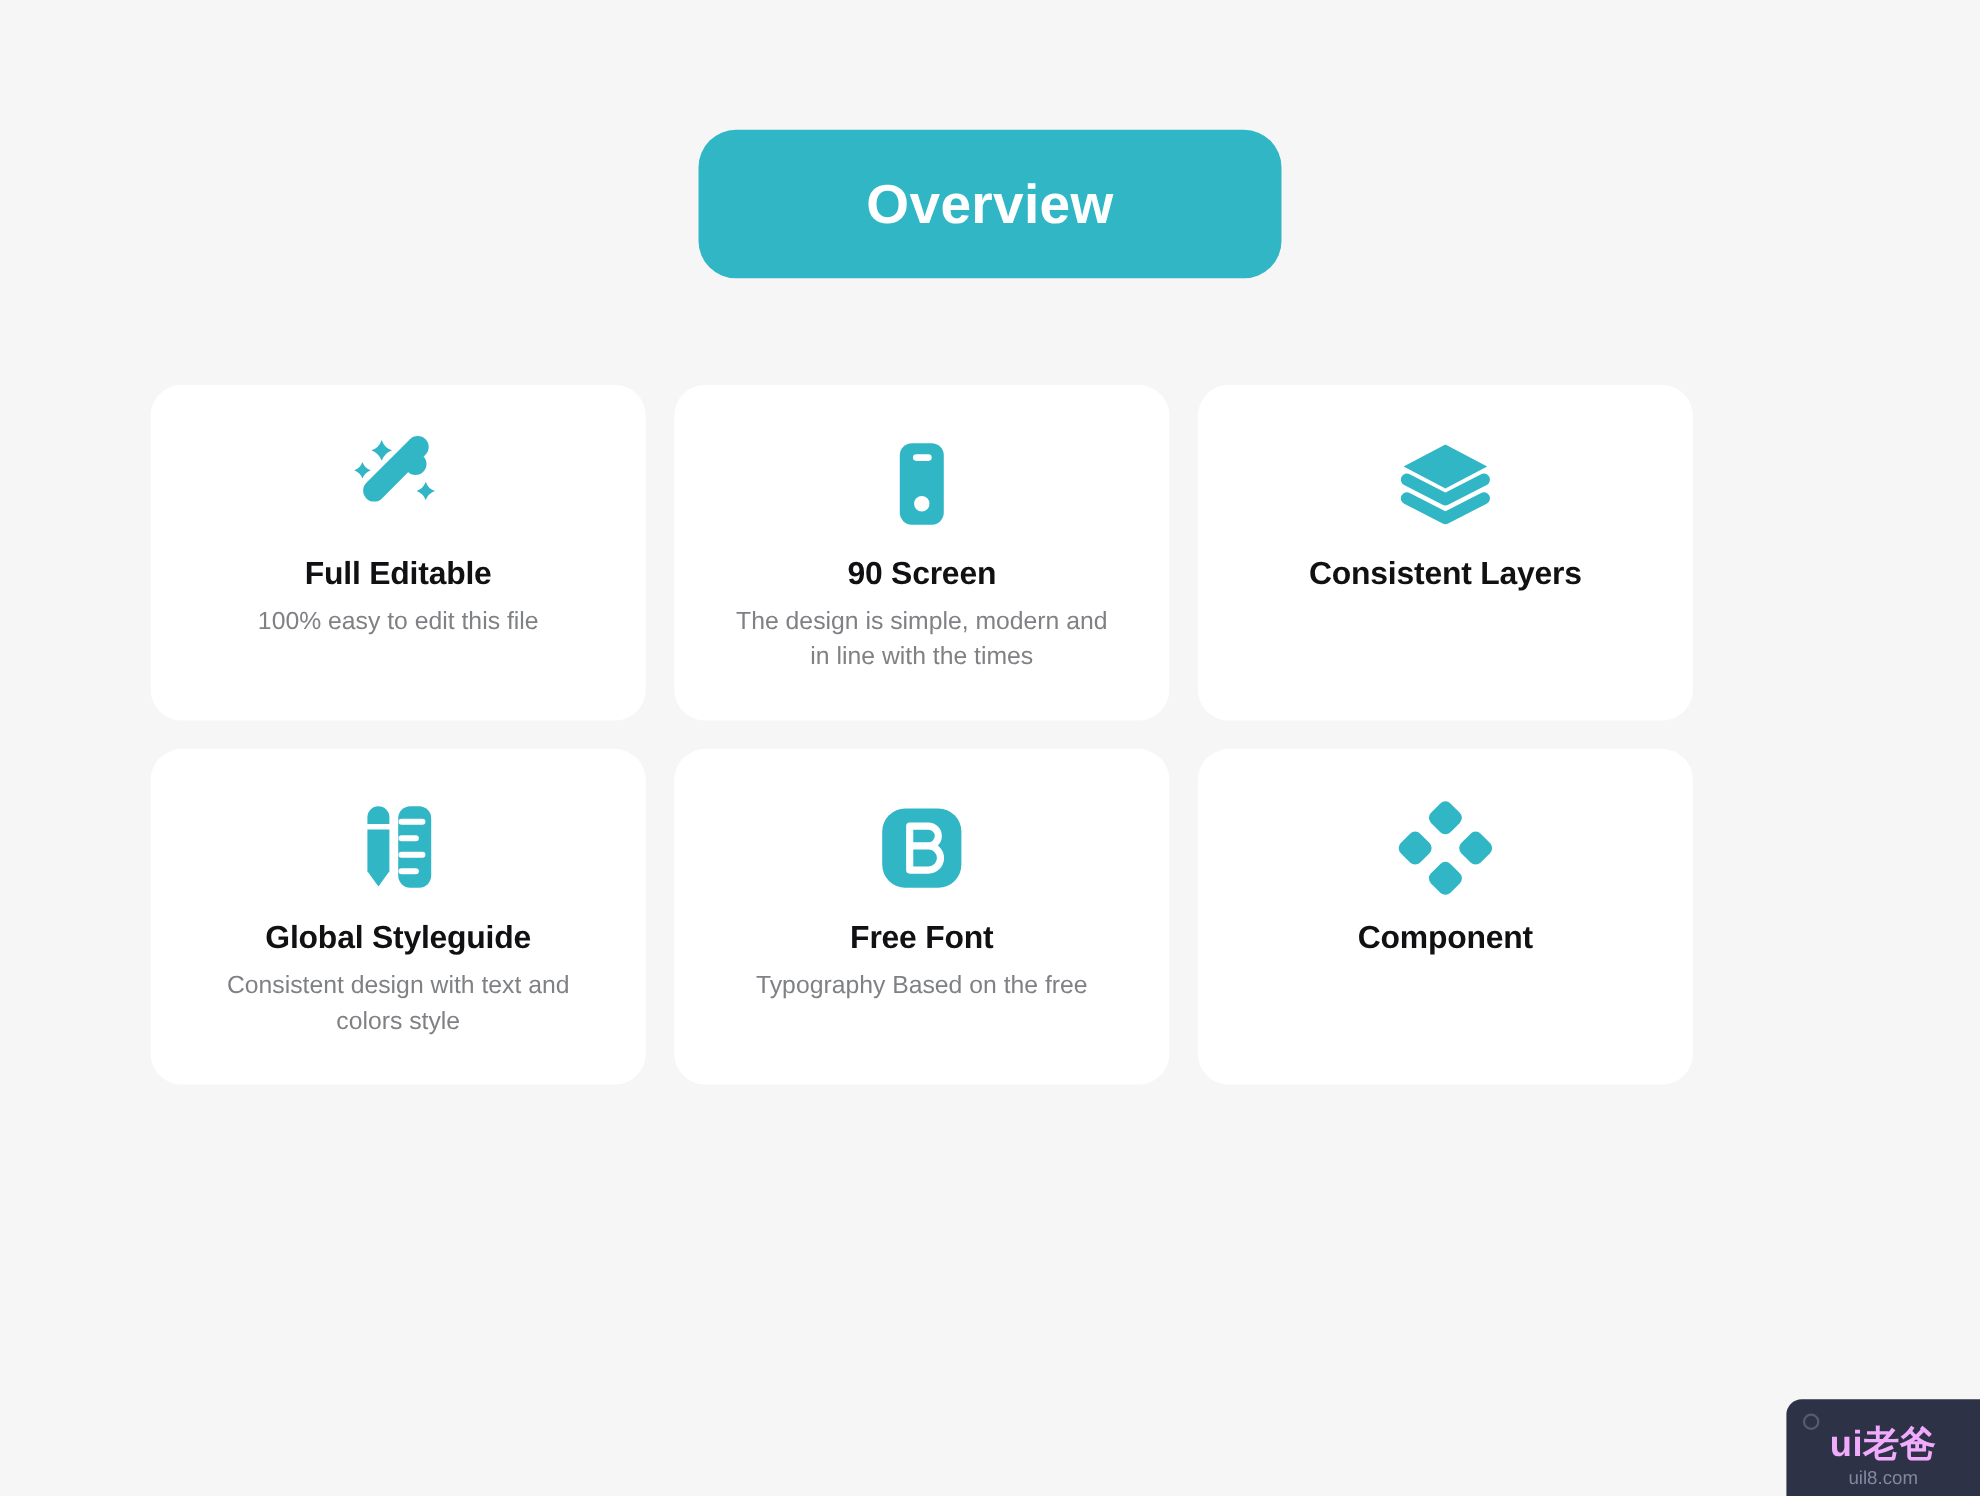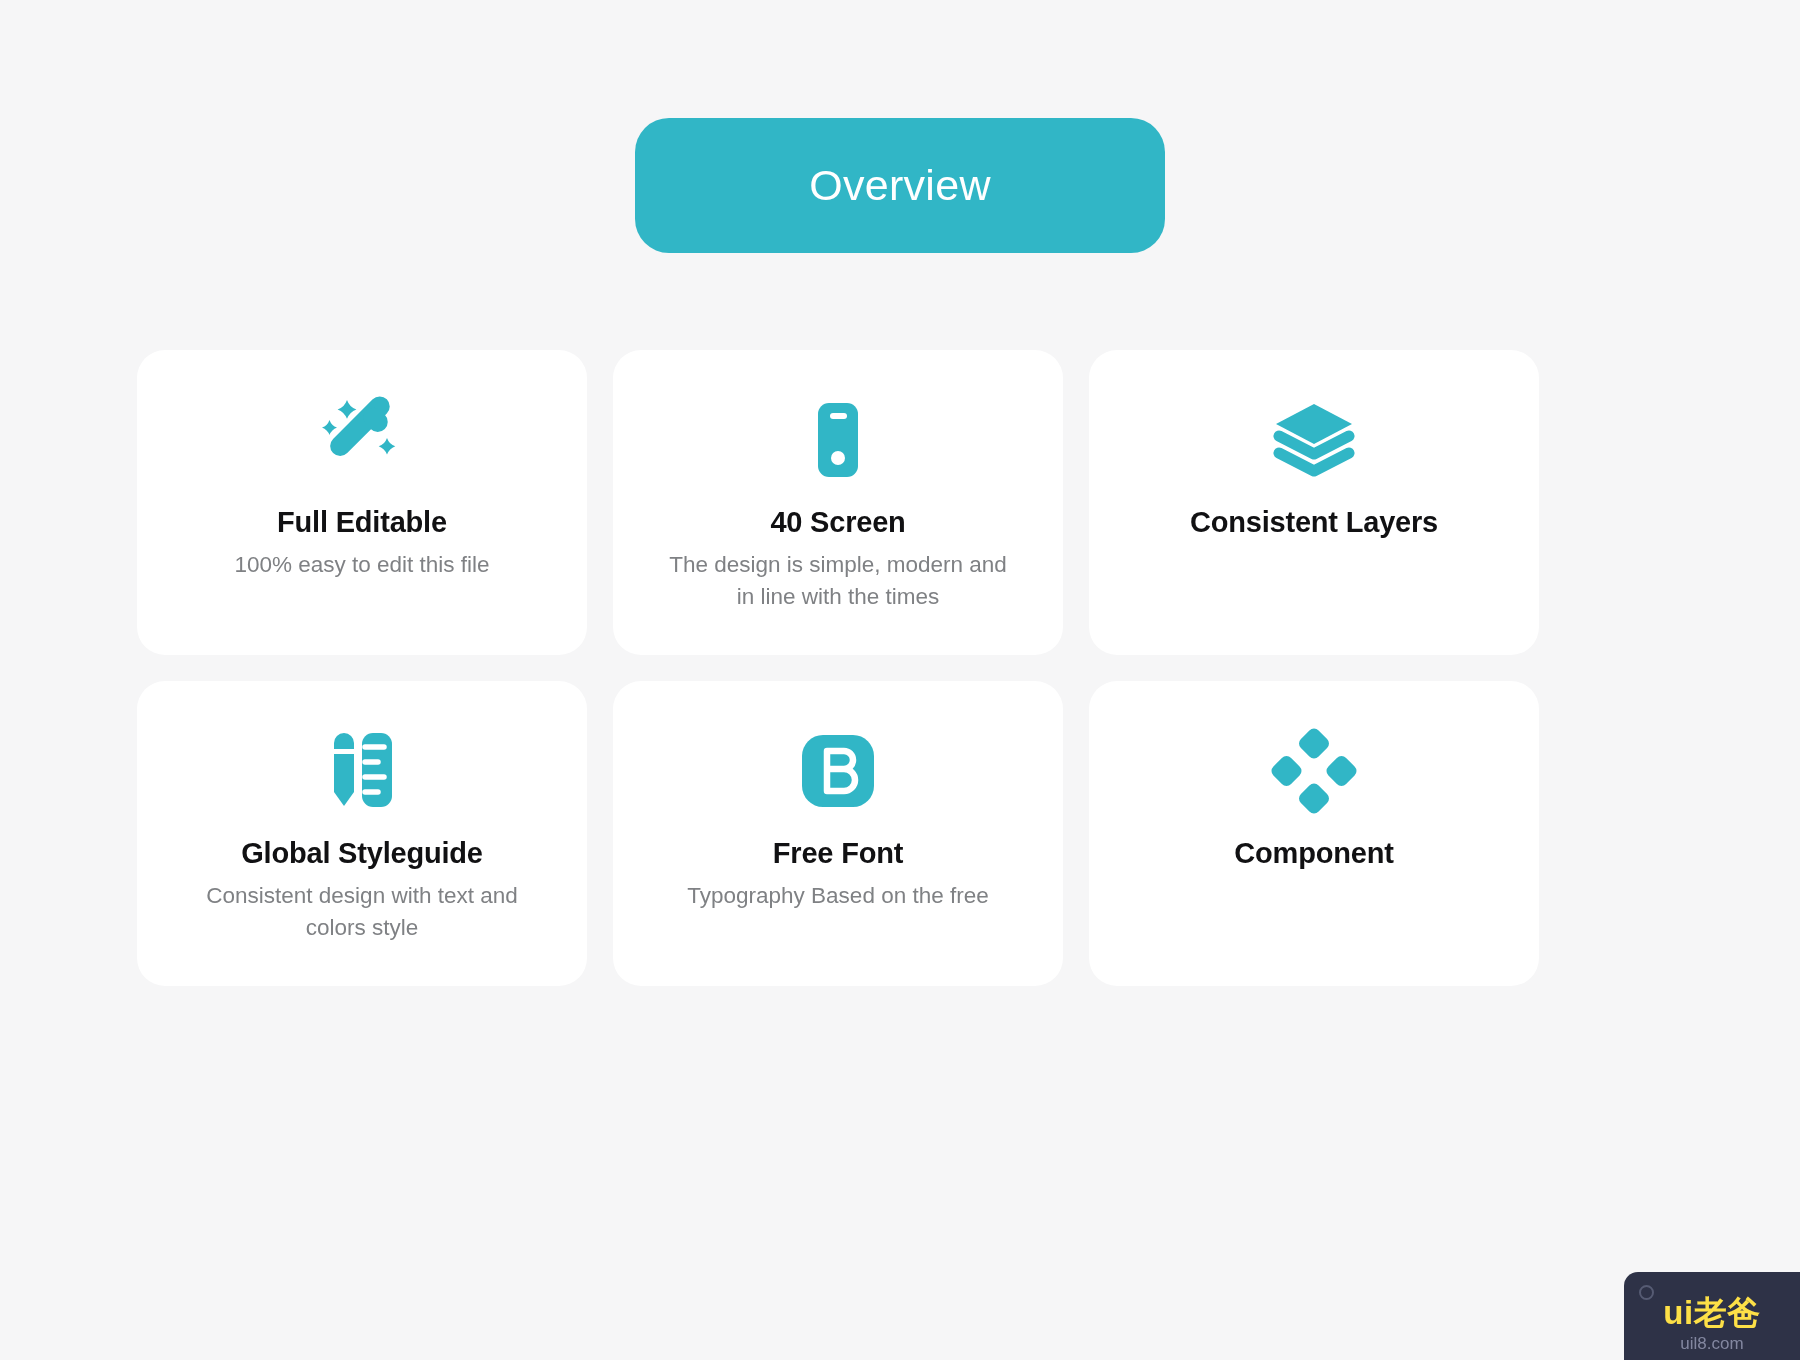--- a/index.html
+++ b/index.html
@@ -19,22 +19,22 @@
   .overview-pill {
     margin-top:118px;
     width:530px; height:135px;
     background:#31b6c6;
     border-radius:34px;
     display:flex; align-items:center; justify-content:center;
     cursor:pointer;
   }
   .overview-pill .label {
     color:#ffffff;
-    font-size:43px;
-    font-weight:400;
+    font-size:50px;
+    font-weight:700;
     letter-spacing:0.3px;
     line-height:1;
   }
 
   
   .grid {
     position:absolute;
     left:137px; top:350px;
     width:1600px;
     display:grid;
@@ -94,21 +94,21 @@
     padding-top:4px;
   }
   .watermark .wm-dot {
     position:absolute;
     left:15px; top:13px;
     width:15px; height:15px;
     border:2px solid #565b73;
     border-radius:50%;
   }
   .watermark .wm-main {
-    color:#fde047;
+    color:#f0abfc;
     font-size:33px;
     font-weight:bold;
     line-height:1;
     letter-spacing:0.5px;
     margin-top:12px;
   }
   .watermark .wm-sub {
     margin-top:6px;
     color:#8387a0;
     font-size:17px;
@@ -148,21 +148,21 @@
     </div>
 
     <div class="card">
       <div class="card-icon">
         <svg width="92" height="92" viewBox="0 0 92 92" fill="none">
           <rect x="26" y="9" width="40" height="74" rx="11" fill="#31b6c6"></rect>
           <rect x="38" y="19" width="17" height="6" rx="3" fill="#ffffff"></rect>
           <circle cx="46" cy="64" r="7" fill="#ffffff"></circle>
         </svg>
       </div>
-      <div class="card-title">40 Screen</div>
+      <div class="card-title">90 Screen</div>
       <div class="card-desc">The design is simple, modern and in line with the times</div>
     </div>
 
     <div class="card">
       <div class="card-icon">
         <svg width="92" height="92" viewBox="0 0 92 92" fill="none">
 
           <path d="M46 10 L84 30 L46 50 L8 30 Z" fill="#31b6c6"></path>
 
           <path d="M11 42 L46 60 L81 42" stroke="#31b6c6" stroke-width="11" stroke-linecap="round" stroke-linejoin="round" fill="none"></path>

